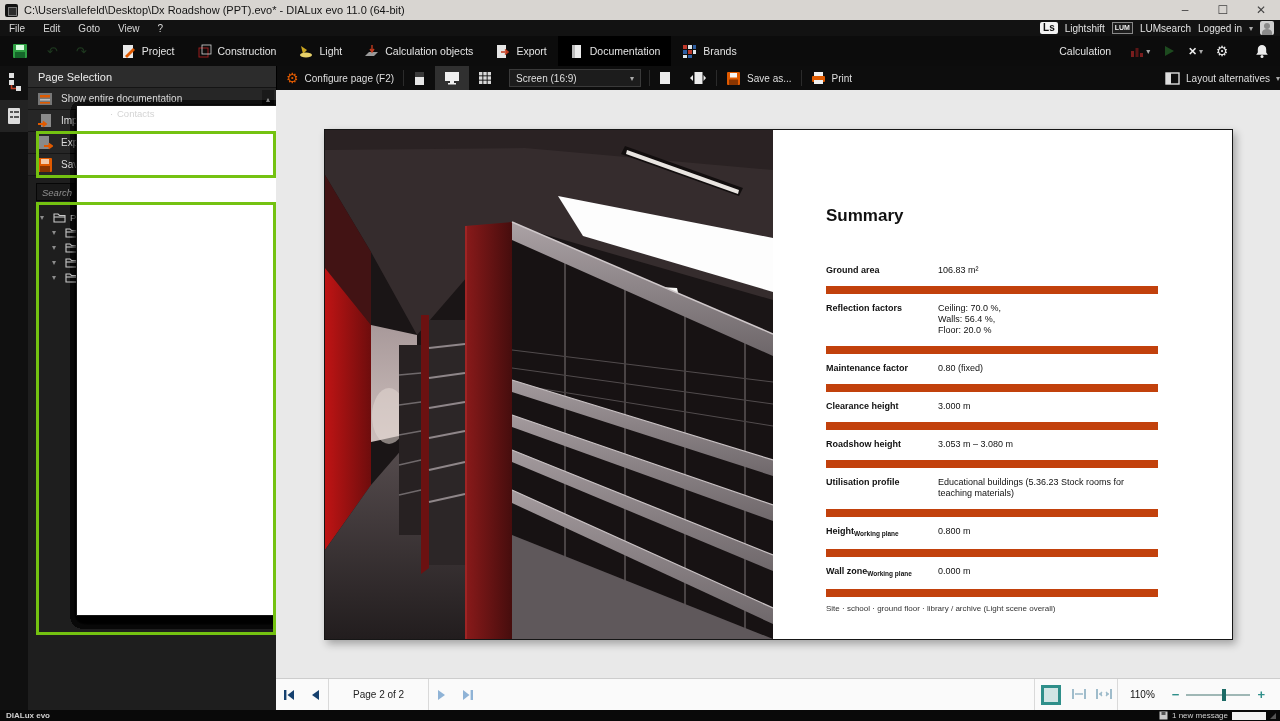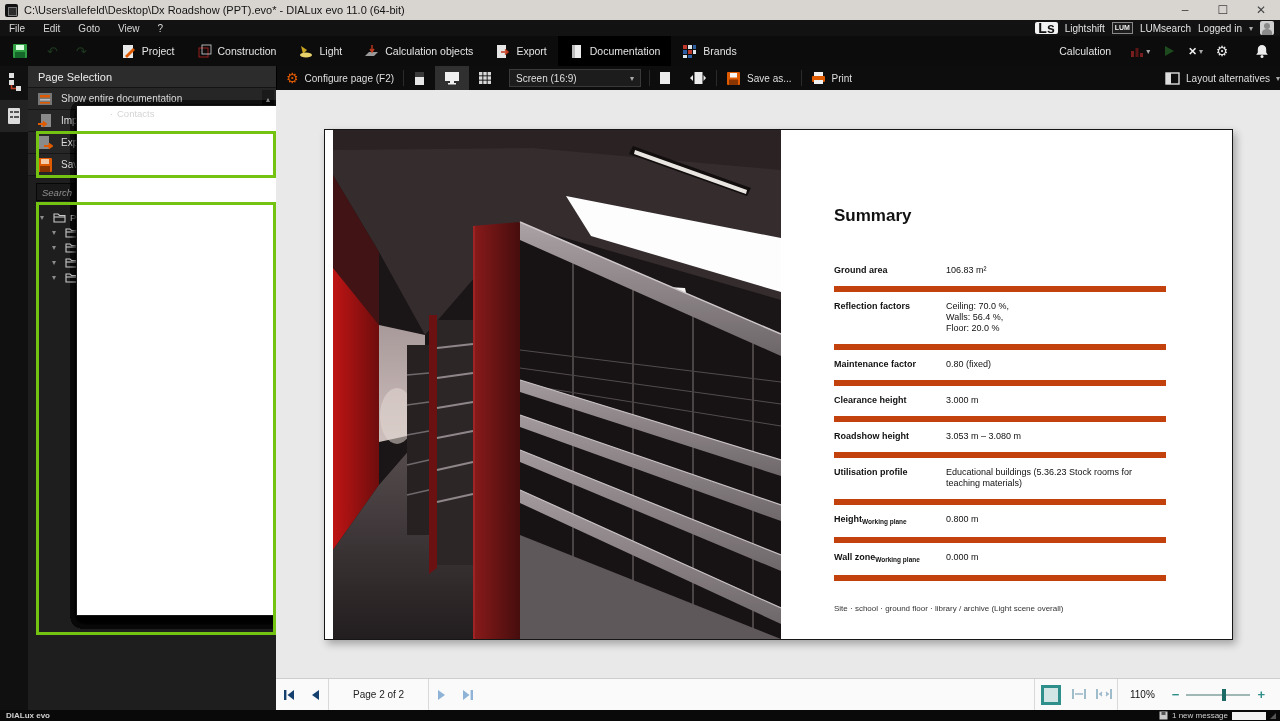--- a/index.html
+++ b/index.html
@@ -16,21 +16,21 @@
     background:#2b2b2b; border:1px solid #777; }
   .wincontrols { margin-left:auto; display:flex; height:100%; }
   .winbtn { width:38px; height:100%; display:flex; align-items:center; justify-content:center;
     color:#444; font-size:12px; }
 
   
   .menubar { position:absolute; left:0; top:20px; width:100%; height:16px; background:#121212;
     display:flex; align-items:center; color:#d8d8d8; font-size:10px; }
   .menuitem { padding:0 9px; }
   .menuright { margin-left:auto; display:flex; align-items:center; gap:7px; padding-right:6px; color:#e2e2e2; }
-  .badge-ls { background:#f2f2f2; color:#111; font-weight:bold; font-size:14px; padding:0 3px;
+  .badge-ls { background:#f2f2f2; color:#111; font-weight:bold; font-size:10px; padding:0 3px;
     border-radius:2px; line-height:12px; }
   .badge-lum { background:#1d1d1d; border:1px solid #888; color:#eee; font-weight:bold; font-size:7px;
     padding:0 2px; line-height:10px; }
   .caret { font-size:8px; color:#aaa; }
   .avatar { width:14px; height:14px; background:#cfcfcf; border-radius:2px; position:relative; overflow:hidden; }
   .avatar::before{ content:""; position:absolute; left:4px; top:2px; width:6px; height:6px; border-radius:50%; background:#8a8a8a;}
   .avatar::after{ content:""; position:absolute; left:2px; top:8px; width:10px; height:7px; border-radius:50% 50% 0 0; background:#8a8a8a;}
 
   
   .ribbon { position:absolute; left:0; top:36px; width:100%; height:30px; background:#0c0c0c;
@@ -86,27 +86,27 @@
   .dtb { display:flex; align-items:center; gap:6px; padding:0 9px; height:100%; }
   .dtb.active { background:#303030; }
   .dtsep { width:1px; height:16px; background:#2b2b2b; }
   .screen-select { width:132px; height:18px; background:#1c1c1c; border:1px solid #3a3a3a;
     display:flex; align-items:center; padding:0 6px; margin:0 8px; }
   .screen-select span.val { flex:1; }
   .layout-alt { margin-left:auto; display:flex; align-items:center; gap:6px; }
 
   .viewport { flex:1; background:#e9e9e9; position:relative; }
   .page { position:absolute; left:48px; top:39px; width:909px; height:511px; background:#fff;
-    border:1px solid #161616; box-shadow:3px 4px 8px rgba(0,0,0,.3); display:flex;padding-left:8px; }
+    border:1px solid #161616; box-shadow:3px 4px 8px rgba(0,0,0,.3); display:flex; }
   .render { width:448px; height:100%; flex:0 0 448px; }
   .render svg { display:block; width:100%; height:100%; }
   .pagecontent { position:relative; flex:1; color:#111; }
   .doc-title { position:absolute; left:53px; top:76px; font-size:17px; font-weight:bold; }
   .doc-table { position:absolute; left:53px; top:126px; width:332px; }
-  .drow { display:flex; border-bottom:6px solid #c2410c; padding:9px 0 10px; }
+  .drow { display:flex; border-bottom:8px solid #c2410c; padding:9px 0 10px; }
   .dlabel { width:112px; font-size:9px; font-weight:bold; line-height:11px; }
   .dlabel .lsub { font-size:6.5px; vertical-align:-2px; font-weight:bold; }
   .dvalue { flex:1; font-size:9px; line-height:11px; }
   .doc-footer { position:absolute; left:53px; top:474px; font-size:8px; color:#333; }
 
   
   .pagerbar { height:32px; background:#fafafa; border-top:1px solid #cdcdcd; display:flex;
     align-items:center; font-size:10px; color:#222; }
   .pgbtn { width:26px; height:100%; display:flex; align-items:center; justify-content:center; }
   .pgsep { width:1px; height:100%; background:#d9d9d9; }

